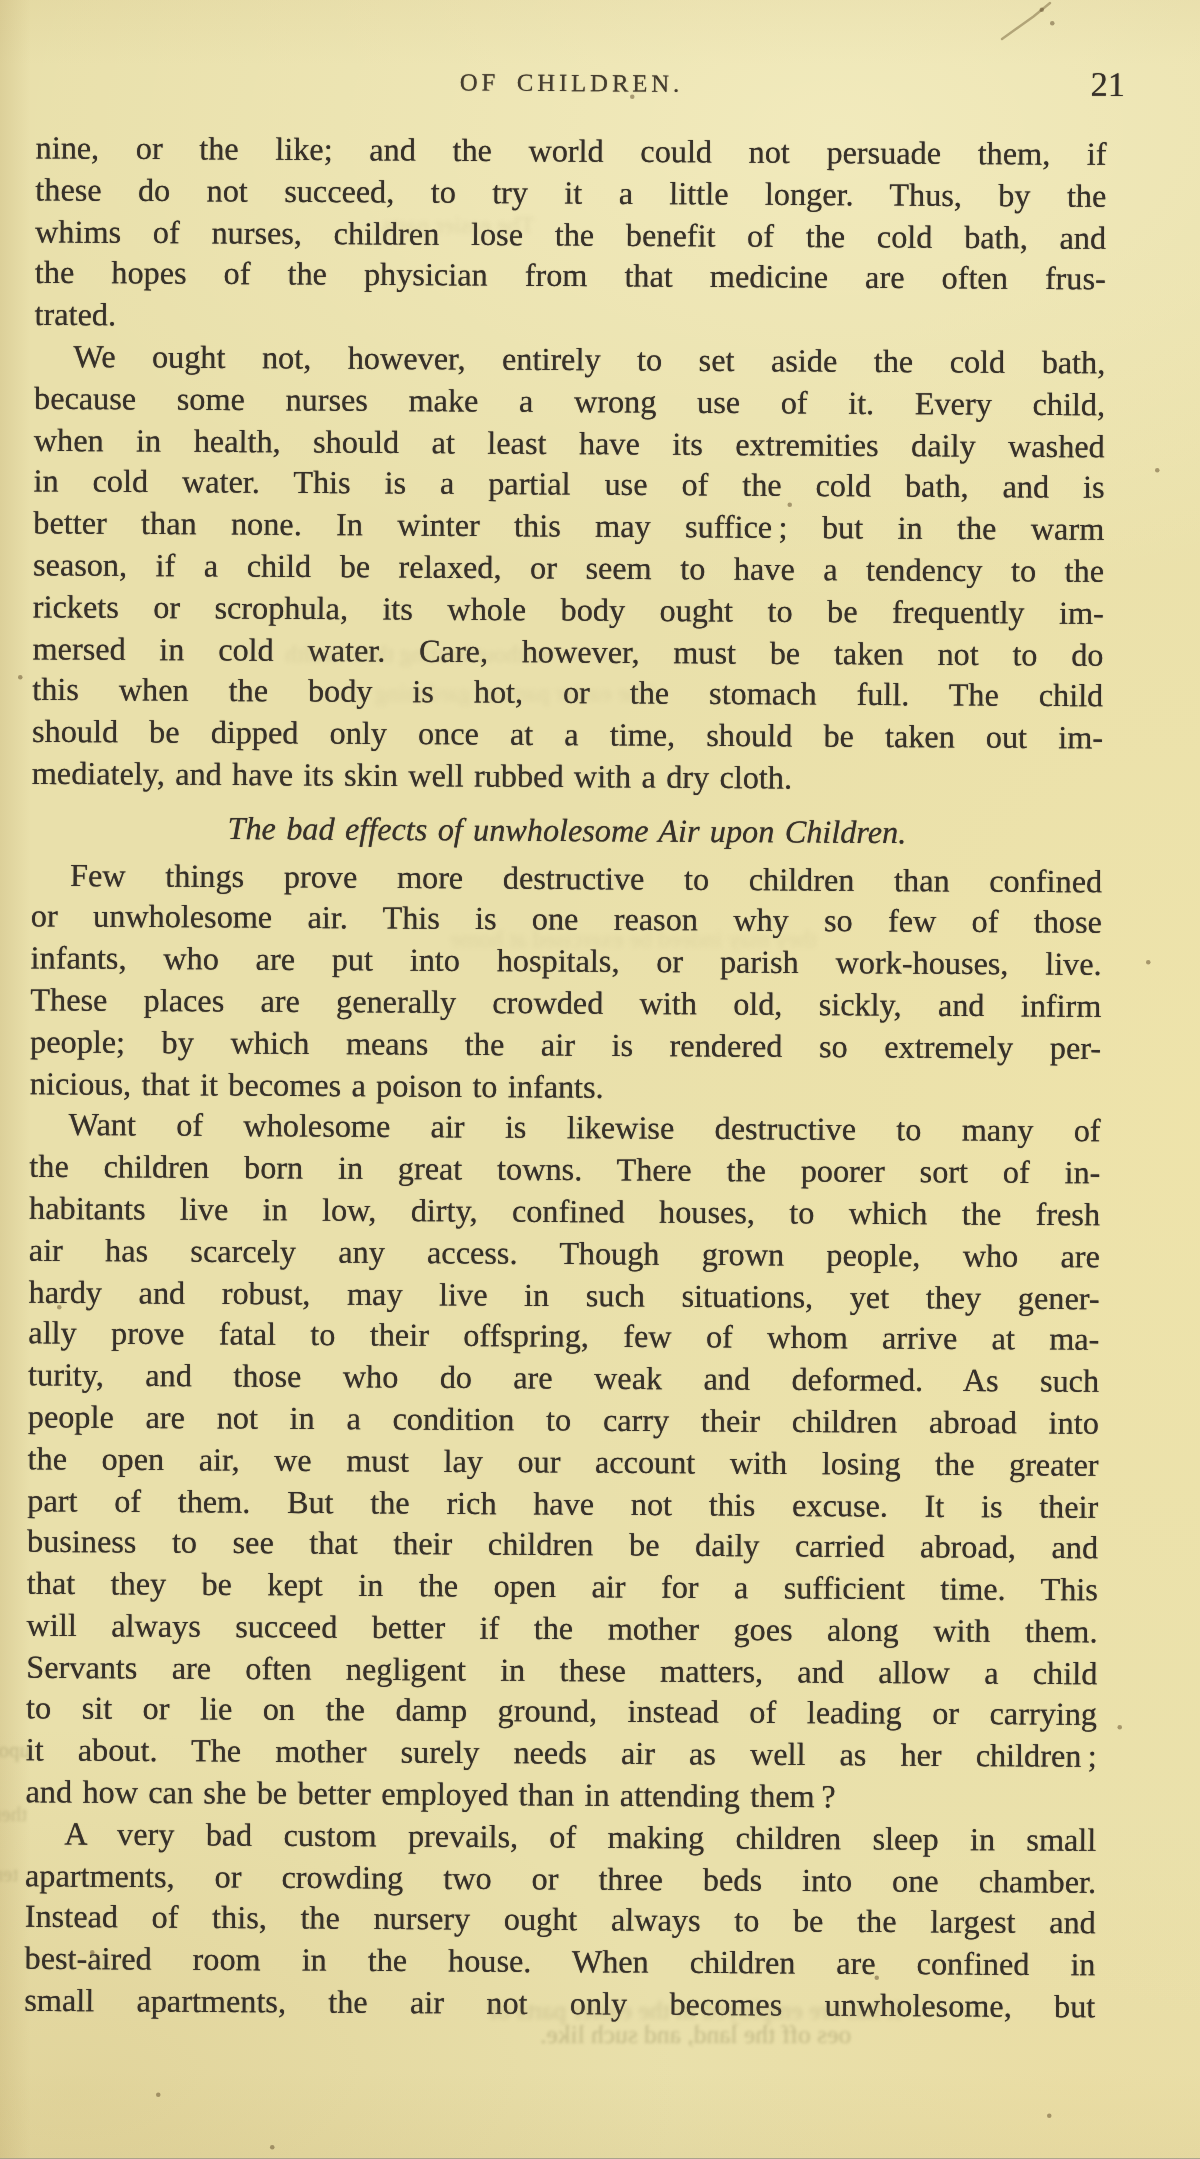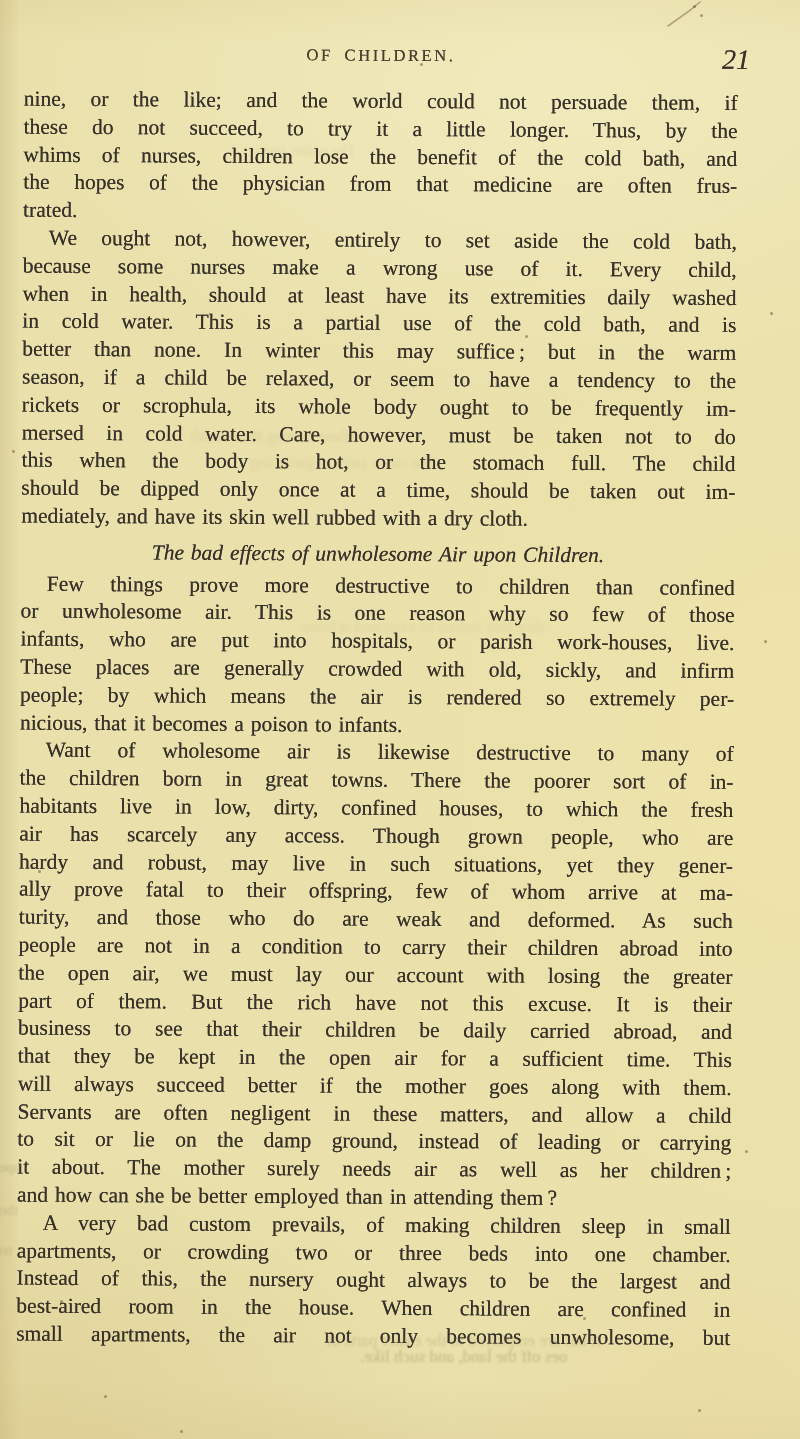--- a/index.html
+++ b/index.html
@@ -38,23 +38,22 @@
     text-align:center;
     font-size:16.5px;
     letter-spacing:2.6px;
     word-spacing:5px;
     color:#453e30;
     text-shadow:0 0 0.6px rgba(58,48,34,0.8);
   }
   .page-number{
     position:absolute;
     right:70px;top:44px;
-    font-size:28px;
+    font-size:23px;
     text-shadow:0 0 0.6px rgba(58,48,34,0.8);
-    font-style:italic;
   }
   .page-body{
     position:absolute;
     left:24px;top:90px;width:714px;
     font-size:21.5px;
     line-height:var(--lh);
     word-spacing:0.07em;
     text-shadow:0 0 0.55px rgba(47,39,28,0.85);
   }
   .paragraph{margin:0;}

